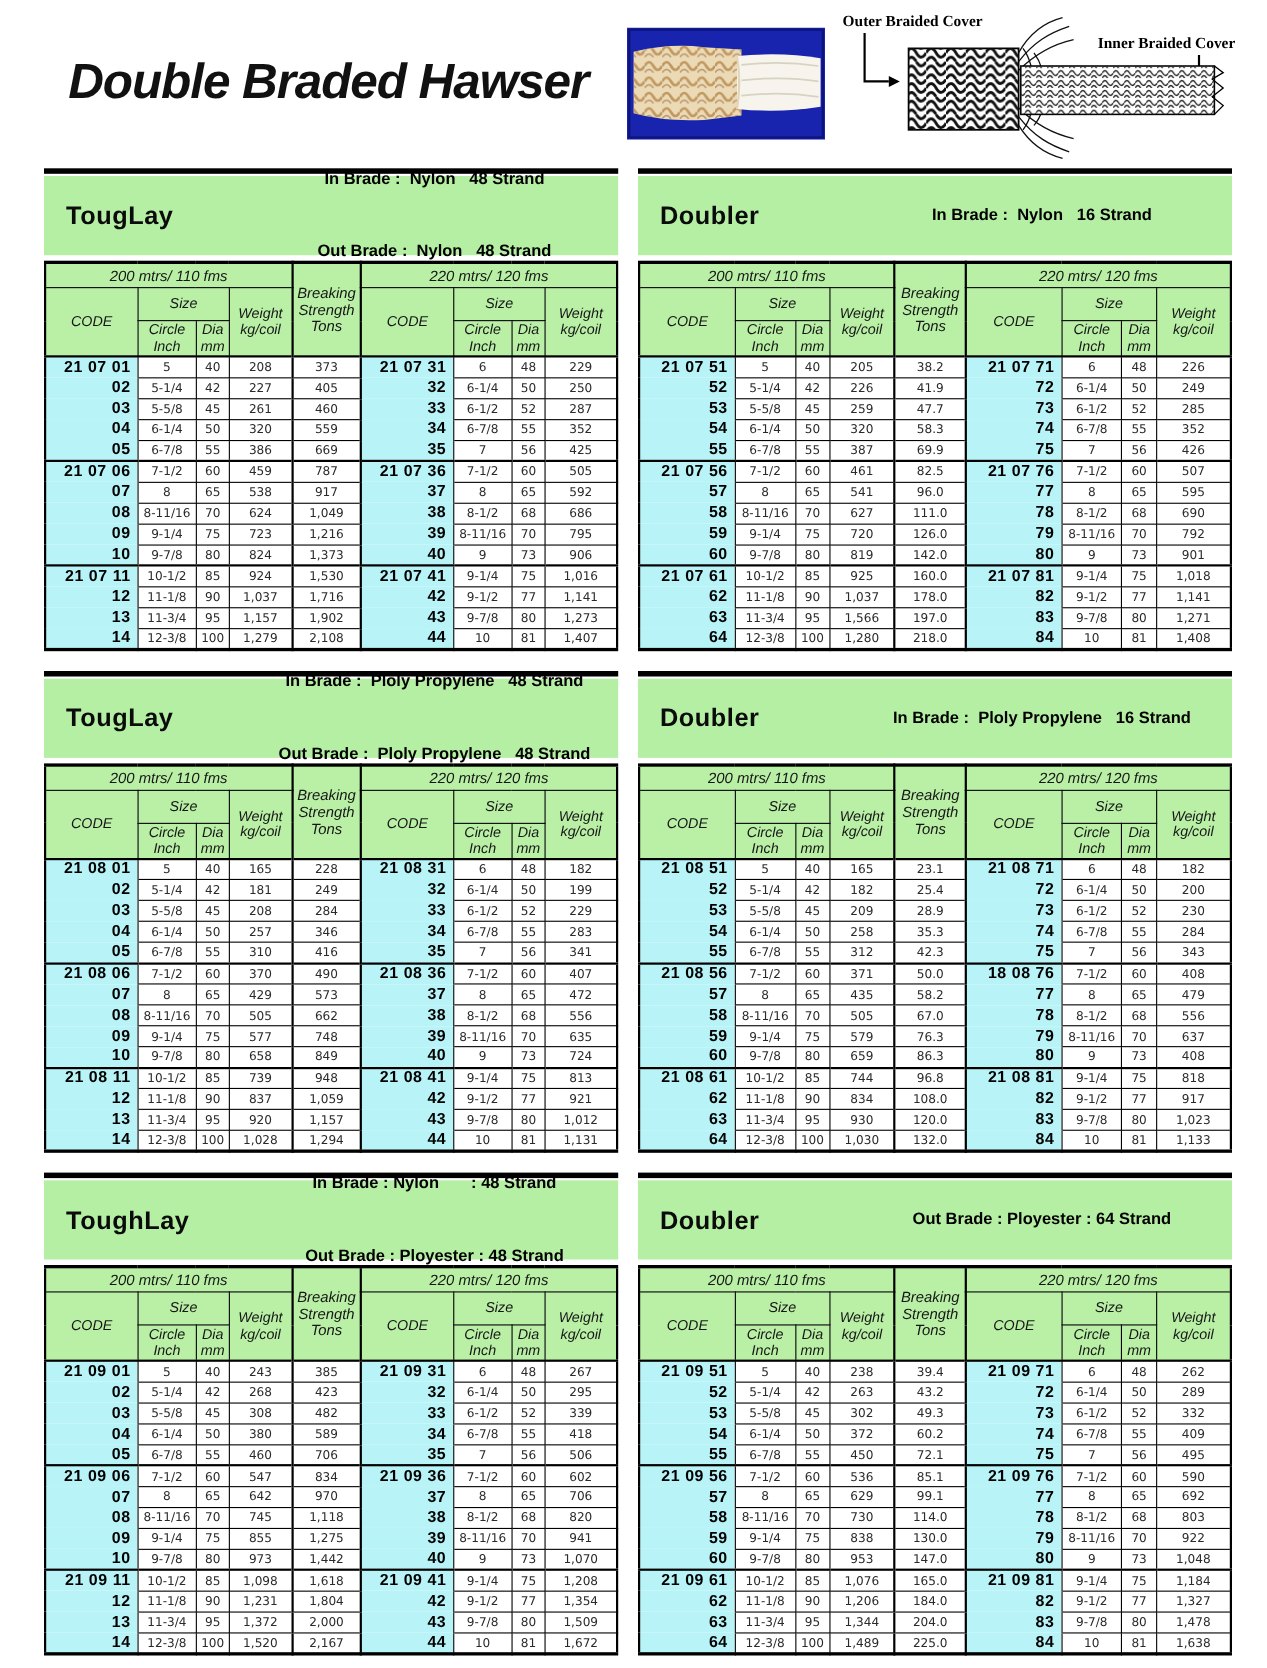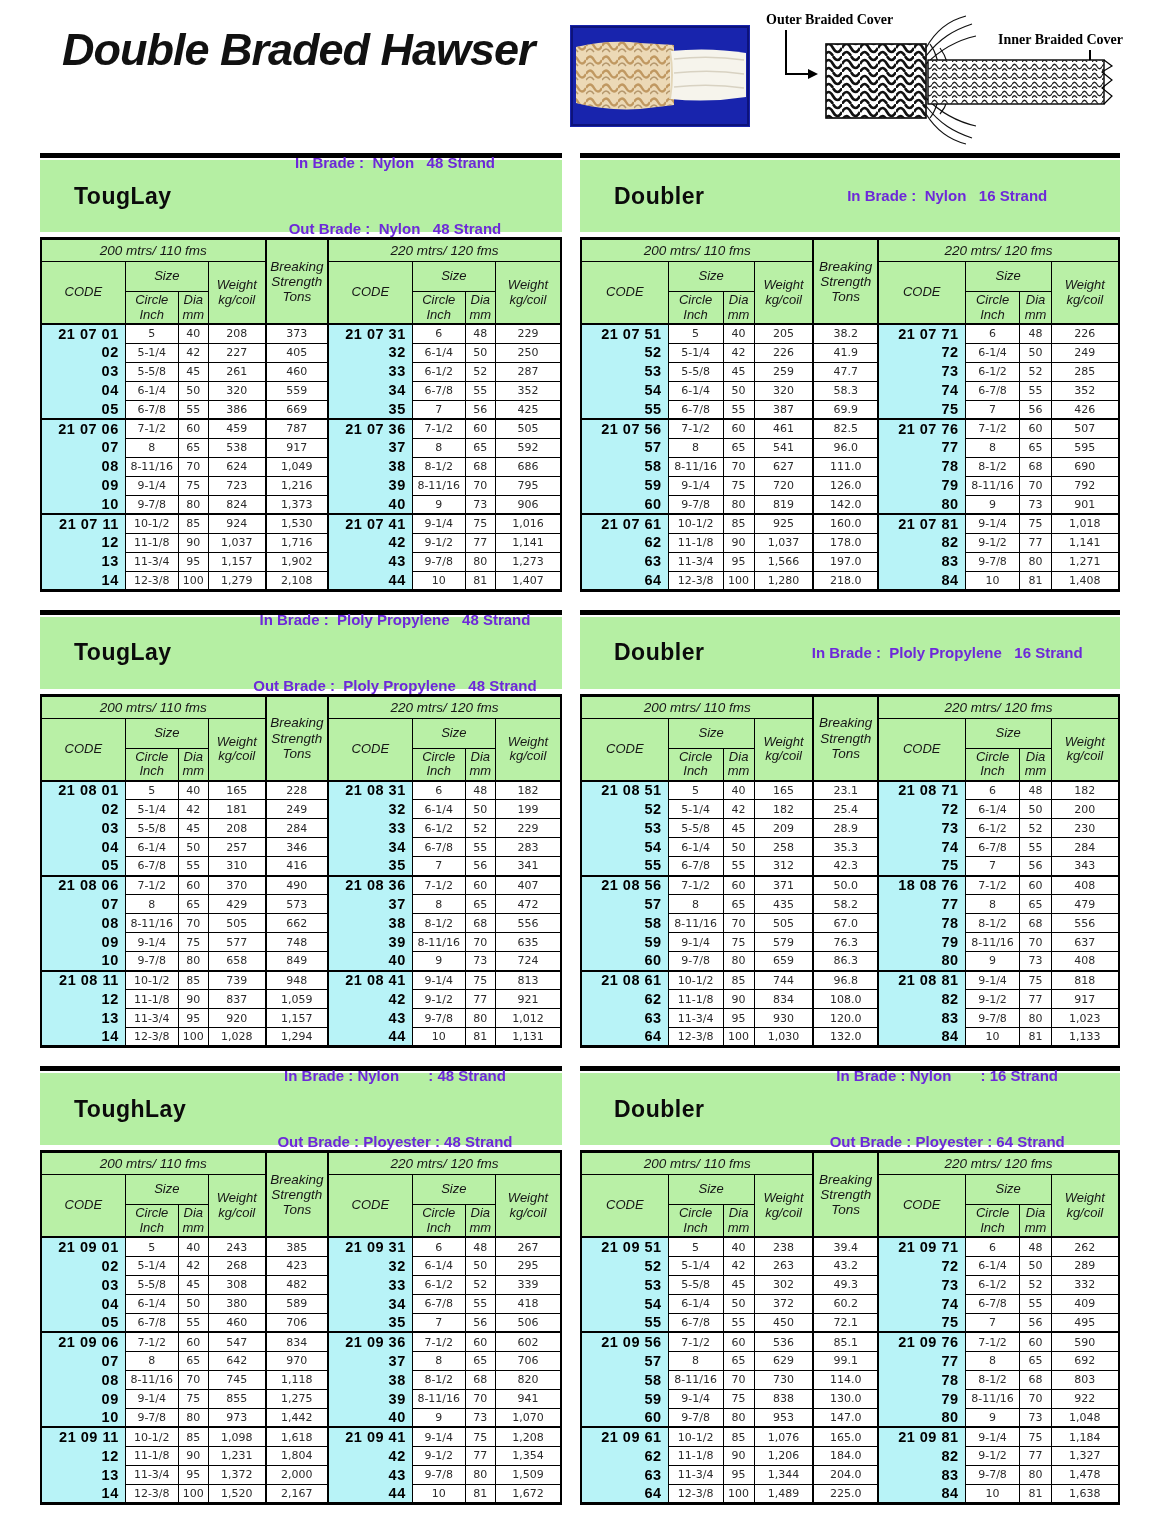--- a/index.html
+++ b/index.html
@@ -6,46 +6,46 @@
   html,body { background:#ffffff; }
   body {
     width:1152px; height:1516px; position:relative;
     font-family:"Liberation Sans", sans-serif; color:#000;
     overflow:hidden;
   }
 
   
   .page-header { position:absolute; top:0; left:0; width:1152px; height:152px; }
   .main-title {
-    position:absolute; left:62px; top:24px;
+    position:absolute; left:62px; top:48px;
     font-size:45px; font-weight:bold; font-style:italic;
     letter-spacing:-1px; color:#111;
     font-family:"Liberation Sans", sans-serif;
   }
   .rope-photo { position:absolute; left:570px; top:25px; width:180px; height:102px; }
   .braid-diagram { position:absolute; left:752px; top:8px; width:398px; height:142px; }
 
   
   .tables-grid {
     position:absolute; top:153px; left:40px;
     display:grid; grid-template-columns:522px 540px;
     column-gap:18px; row-gap:18px;
   }
   .table-block { border-top:5px solid #000; }
   .banner {
     margin-top:2px; background:#b5efa3; height:72px;
     display:flex; align-items:center;
   }
   .banner-title {
-    flex:0 0 36%; padding-left:34px;
+    flex:0 0 36%; padding-left:20px;
     font-size:23px; font-weight:bold; letter-spacing:.5px; color:#0b0b0b;
   }
   .banner-specs {
     flex:1; text-align:center; font-size:15px; font-weight:bold;
-    line-height:22px; white-space:pre; color:#6d28d9;
+    line-height:22px; white-space:pre; color:#000000;
   }
   table.grid {
     margin-top:5px; width:100%; border-collapse:collapse;
     border:2px solid #000; border-top:3px solid #000; border-bottom:3px solid #000;
   }
   table.grid th {
     background:#b9f0a6; font-weight:normal; font-size:13px; color:#161616;
     border:1px solid #000; white-space:pre-line; line-height:1.12;
     text-align:center; padding:1px 0;
   }
@@ -1168,21 +1168,20 @@
             <td>1,672</td>
           </tr>
         </tbody>
       </table>
   </section>
 
   <section class="table-block">
     <div class="banner">
       <div class="banner-title">Doubler</div>
       <div class="banner-specs">
-        <div>In Brade : Nylon       : 16 Strand</div>
         <div>Out Brade : Ployester : 64 Strand</div>
       </div>
     </div>
     <table class="grid">
         <colgroup>
           <col style="width:16.2%">
           <col style="width:10.2%">
           <col style="width:5.8%">
           <col style="width:11%">
           <col style="width:12%">

